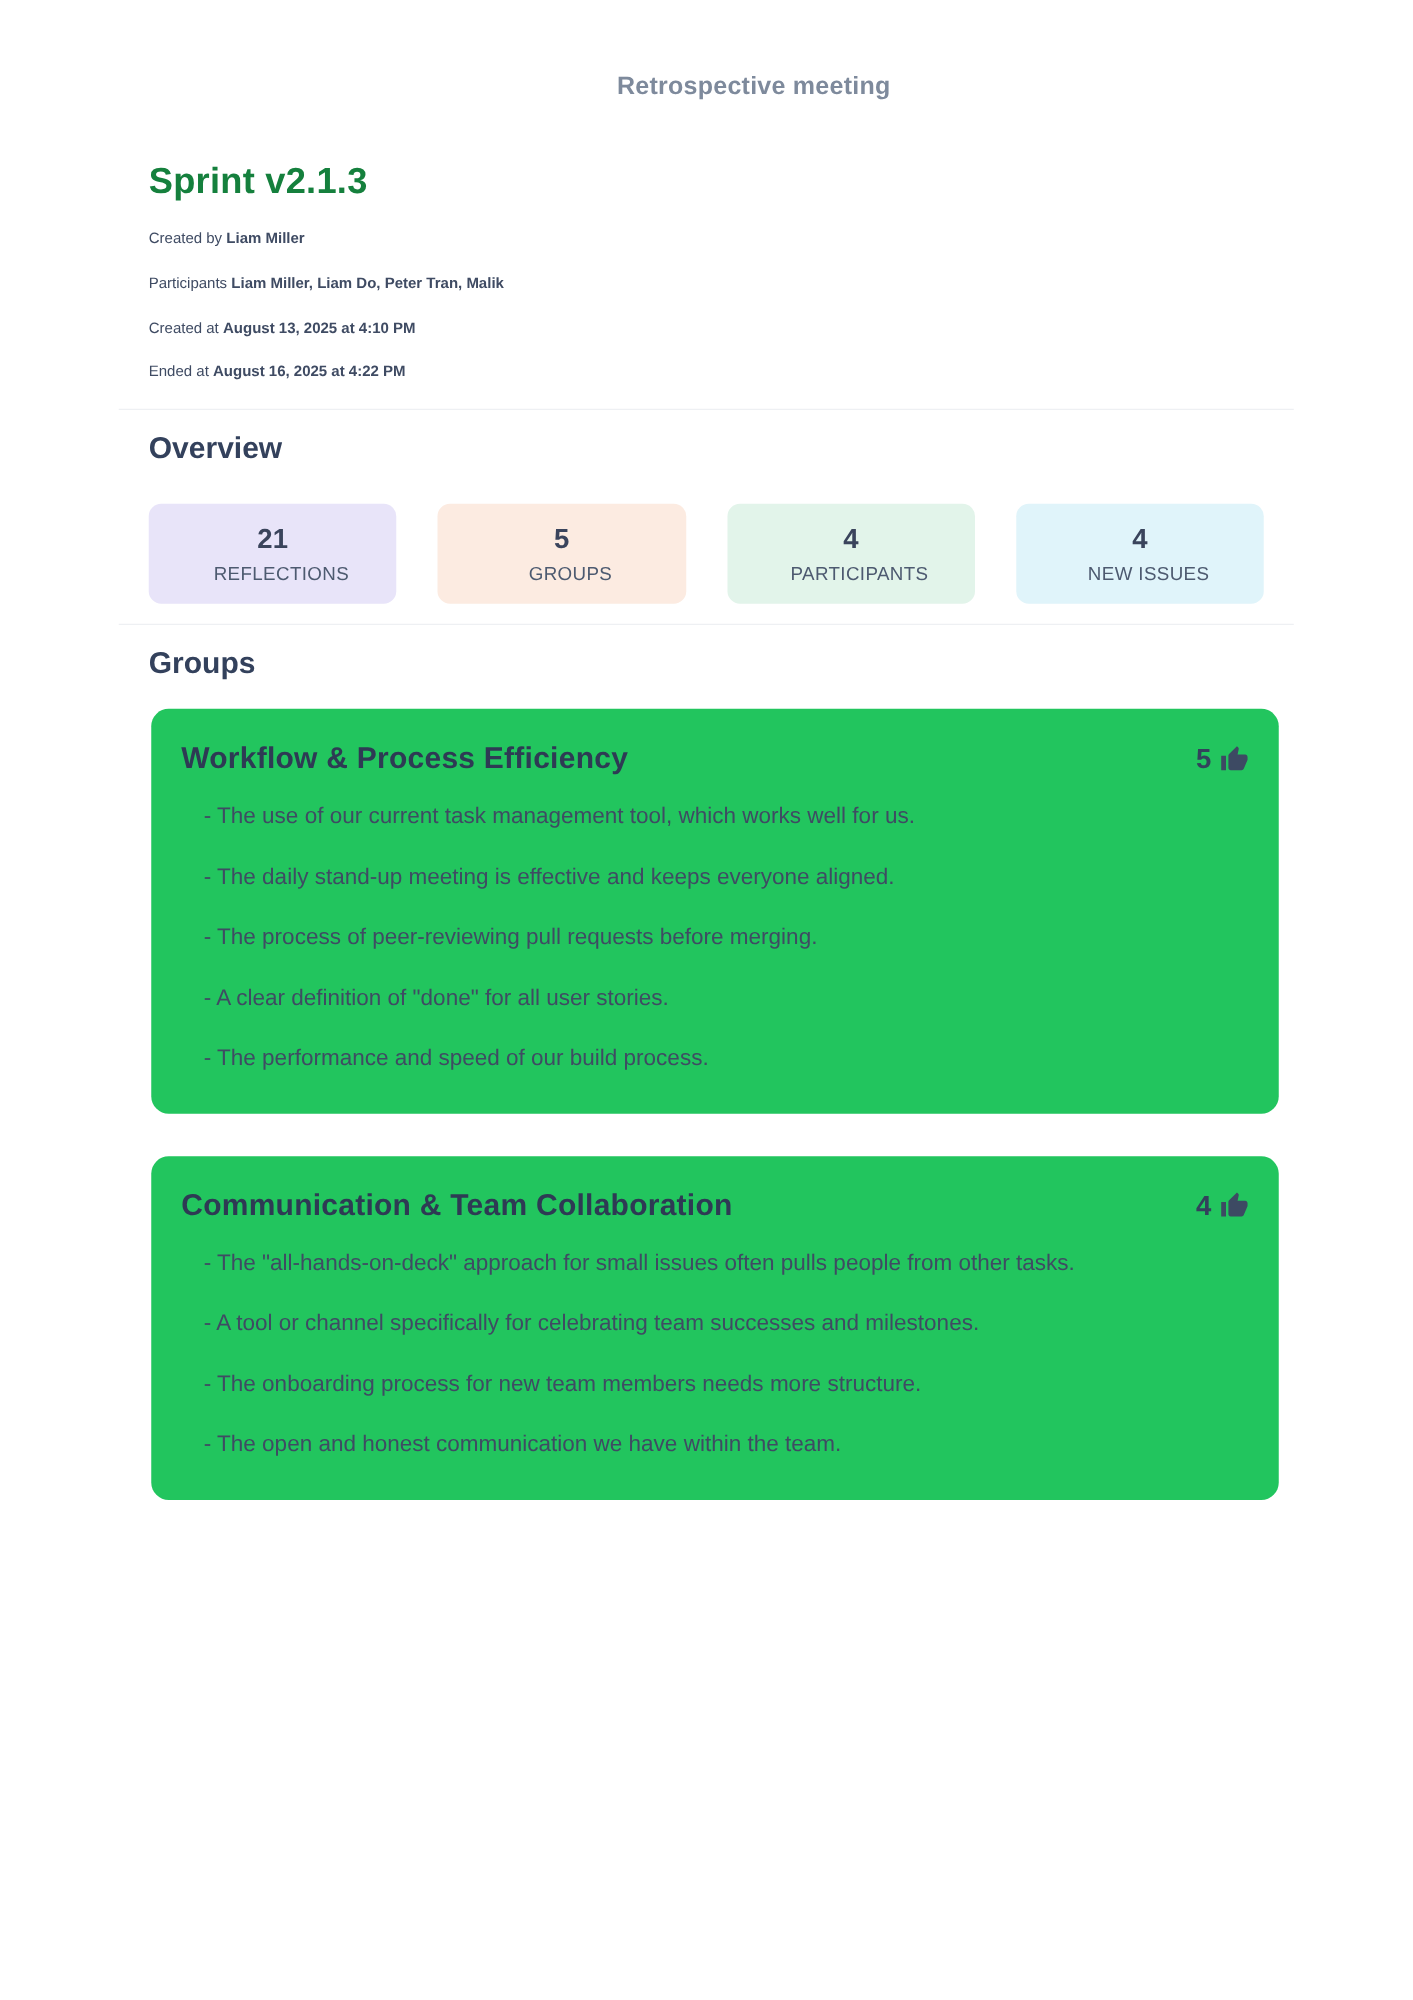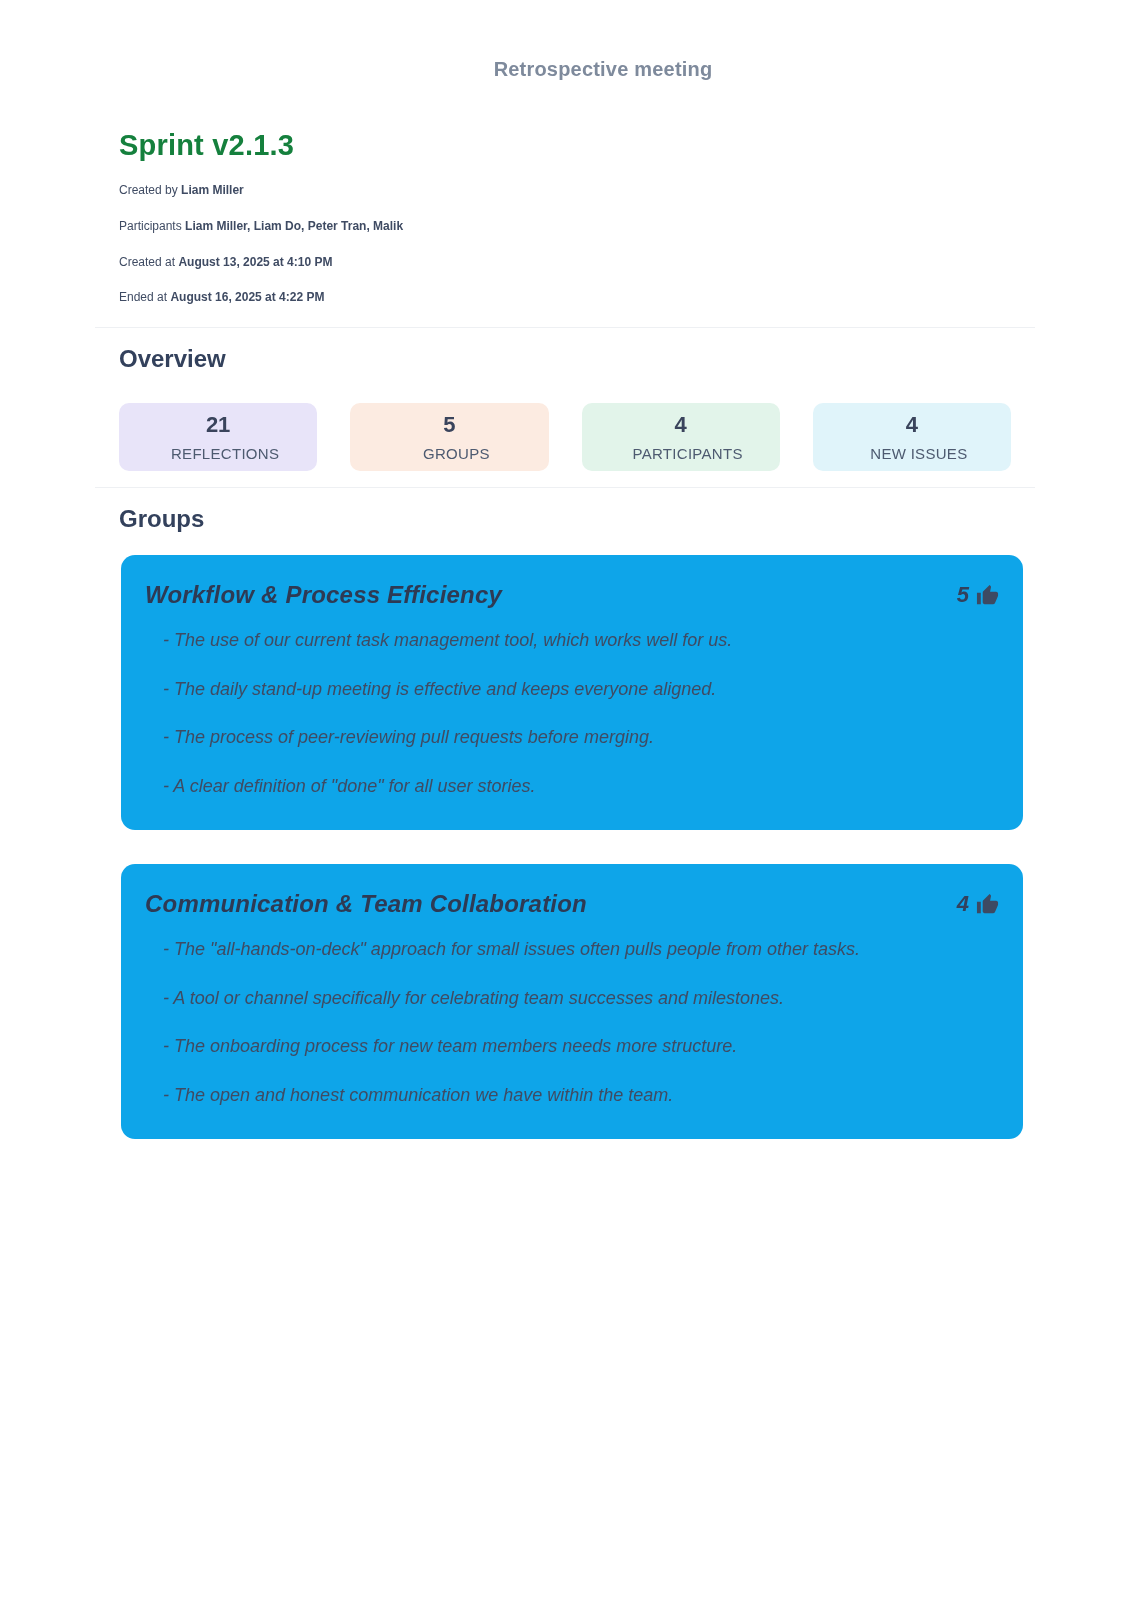--- a/index.html
+++ b/index.html
@@ -53,46 +53,45 @@
     color: #33415c;
   }
   .stats-row {
     display: grid;
     grid-template-columns: repeat(4, 1fr);
     gap: 33px;
     margin: 30px 24px 16px 24px;
   }
   .stat-card {
     border-radius: 10px;
-    height: 68px;
+    height: 80px;
     display: flex;
     flex-direction: column;
     align-items: center;
     justify-content: center;
   }
   .stat-value {
     font-size: 22px;
     font-weight: 700;
     color: #3a445c;
     margin-bottom: 7px;
   }
   .stat-label {
     font-size: 15px;
     font-weight: 500;
     color: #4d5a70;
     letter-spacing: 0.3px;
     margin-left: 14px;
   }
   .groups-list { margin-top: 22px; }
   .group-card {
-    background: #0ea5e9;
+    background: #22c55e;
     border-radius: 14px;
     margin: 0 12px 34px 26px;
     padding: 26px 24px 28px 24px;
-    font-style: italic;
   }
   .group-header {
     display: flex;
     align-items: center;
     justify-content: space-between;
   }
   .group-title {
     font-size: 24px;
     font-weight: 700;
     color: #2e3a54;
@@ -188,20 +187,21 @@
             <path d="M1 21h4V9H1v12zM23 10c0-1.1-.9-2-2-2h-6.31l.95-4.57.03-.32c0-.41-.17-.79-.44-1.06L14.17 1 7.59 7.59C7.22 7.95 7 8.45 7 9v10c0 1.1.9 2 2 2h9c.83 0 1.54-.5 1.84-1.22l3.02-7.05c.09-.23.14-.47.14-.73v-2z"></path>
           </svg>
         </span>
       </div>
     </div>
     <div class="reflections">
           <p class="reflection">- The use of our current task management tool, which works well for us.</p>
           <p class="reflection">- The daily stand-up meeting is effective and keeps everyone aligned.</p>
           <p class="reflection">- The process of peer-reviewing pull requests before merging.</p>
           <p class="reflection">- A clear definition of "done" for all user stories.</p>
+          <p class="reflection">- The performance and speed of our build process.</p>
         </div>
   </section>
       <section class="group-card">
     <div class="group-header">
       <h3 class="group-title">Communication &amp; Team Collaboration</h3>
       <div class="group-votes">
         <span class="vote-count">4</span>
         <span class="thumb-icon">
           <svg width="23" height="23" viewBox="0 0 24 24" fill="#3d4a63" xmlns="http://www.w3.org/2000/svg">
             <path d="M1 21h4V9H1v12zM23 10c0-1.1-.9-2-2-2h-6.31l.95-4.57.03-.32c0-.41-.17-.79-.44-1.06L14.17 1 7.59 7.59C7.22 7.95 7 8.45 7 9v10c0 1.1.9 2 2 2h9c.83 0 1.54-.5 1.84-1.22l3.02-7.05c.09-.23.14-.47.14-.73v-2z"></path>

